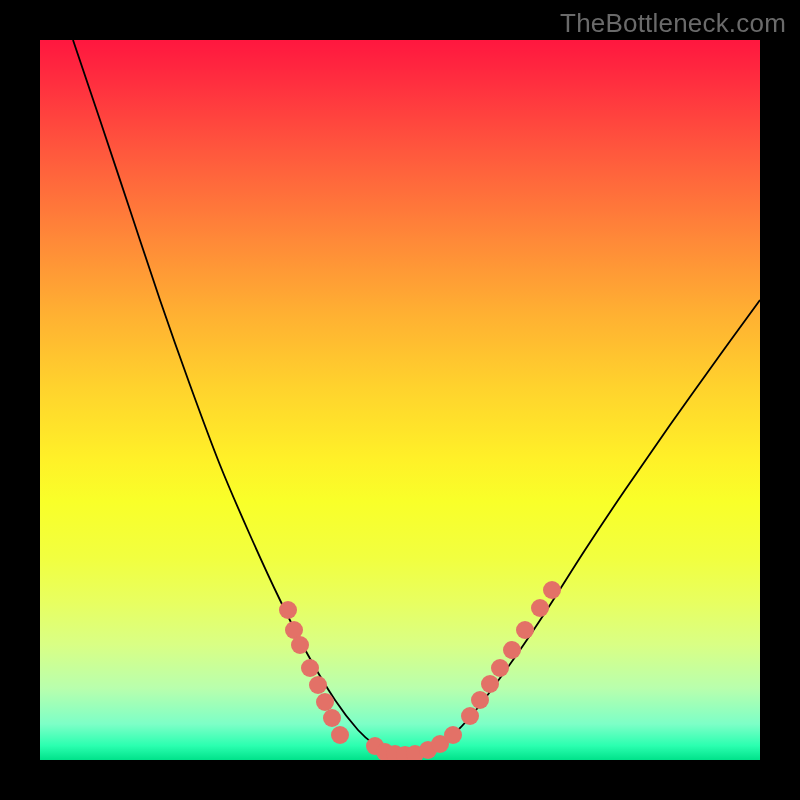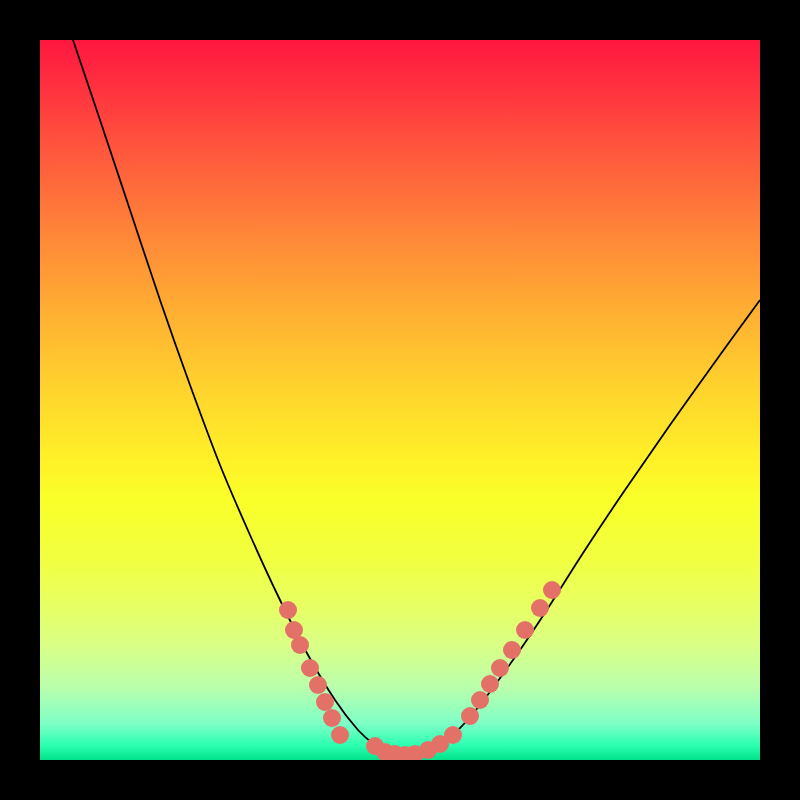--- a/index.html
+++ b/index.html
@@ -103,13 +103,14 @@
           <circle cx="440" cy="660" r="9" class="dot"></circle>
           <circle cx="450" cy="644" r="9" class="dot"></circle>
           <circle cx="460" cy="628" r="9" class="dot"></circle>
           <circle cx="472" cy="610" r="9" class="dot"></circle>
           <circle cx="485" cy="590" r="9" class="dot"></circle>
           <circle cx="500" cy="568" r="9" class="dot"></circle>
           <circle cx="512" cy="550" r="9" class="dot"></circle>
         </g>
     </svg>
   </div>
+  <div class="watermark">TheBottleneck.com</div>
 </div>
 
 </body></html>

